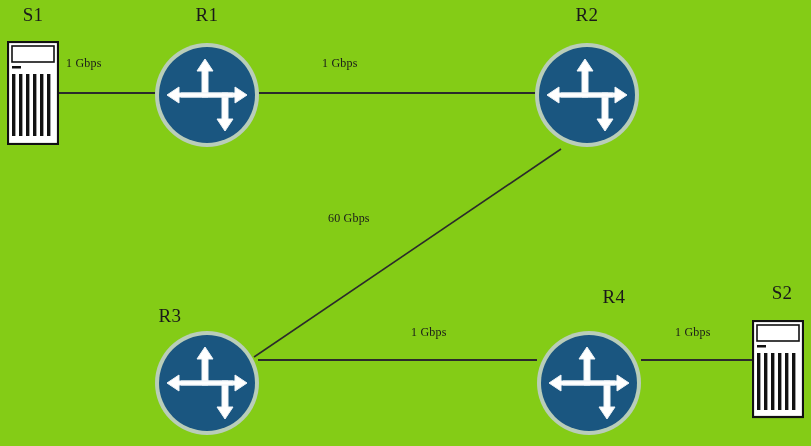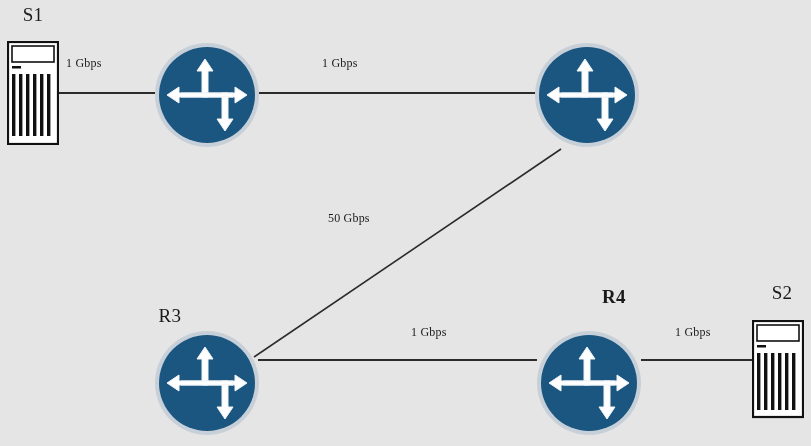--- a/index.html
+++ b/index.html
@@ -7,21 +7,21 @@
     padding: 0;
     background: #ffffff;
   }
   body {
     font-family: "Liberation Serif", "DejaVu Serif", serif;
   }
   #canvas {
     position: relative;
     width: 811px;
     height: 446px;
-    background: #e5e5e5;
+    background: #84cc16;
     overflow: hidden;
   }
   #wires {
     position: absolute;
     left: 0;
     top: 0;
     width: 811px;
     height: 446px;
     pointer-events: none;
   }
@@ -98,33 +98,35 @@
       <circle cx="54" cy="54" r="52" fill="#c2ccd6" opacity="0.85"></circle>
       <circle cx="54" cy="54" r="48" fill="#1a5680"></circle>
       <g fill="#ffffff" stroke="#eef3f7" stroke-width="1">
         <path d="M44 30 L52 18 L60 30 L55 30 L55 56 L49 56 L49 30 Z"></path>
         <path d="M28 52 L82 52 L82 46 L94 54 L82 62 L82 56 L28 56 Z"></path>
         <path d="M80 78 L72 90 L64 78 L69 78 L69 52 L75 52 L75 78 Z"></path>
         <path d="M96 56 L42 56 L42 62 L30 54 L42 46 L42 52 L96 52 Z" transform="translate(-16,0)"></path>
       </g>
     </svg>
   </div>
+  <div class="node-label" style="left:174px; top:4px; width:66px;">R1</div>
 
   <div class="router" style="left:533px; top:41px;">
     <svg viewBox="0 0 108 108" xmlns="http://www.w3.org/2000/svg">
       <circle cx="54" cy="54" r="52" fill="#c2ccd6" opacity="0.85"></circle>
       <circle cx="54" cy="54" r="48" fill="#1a5680"></circle>
       <g fill="#ffffff" stroke="#eef3f7" stroke-width="1">
         <path d="M44 30 L52 18 L60 30 L55 30 L55 56 L49 56 L49 30 Z"></path>
         <path d="M28 52 L82 52 L82 46 L94 54 L82 62 L82 56 L28 56 Z"></path>
         <path d="M80 78 L72 90 L64 78 L69 78 L69 52 L75 52 L75 78 Z"></path>
         <path d="M96 56 L42 56 L42 62 L30 54 L42 46 L42 52 L96 52 Z" transform="translate(-16,0)"></path>
       </g>
     </svg>
   </div>
+  <div class="node-label" style="left:554px; top:4px; width:66px;">R2</div>
 
   <div class="router" style="left:153px; top:329px;">
     <svg viewBox="0 0 108 108" xmlns="http://www.w3.org/2000/svg">
       <circle cx="54" cy="54" r="52" fill="#c2ccd6" opacity="0.85"></circle>
       <circle cx="54" cy="54" r="48" fill="#1a5680"></circle>
       <g fill="#ffffff" stroke="#eef3f7" stroke-width="1">
         <path d="M44 30 L52 18 L60 30 L55 30 L55 56 L49 56 L49 30 Z"></path>
         <path d="M28 52 L82 52 L82 46 L94 54 L82 62 L82 56 L28 56 Z"></path>
         <path d="M80 78 L72 90 L64 78 L69 78 L69 52 L75 52 L75 78 Z"></path>
         <path d="M96 56 L42 56 L42 62 L30 54 L42 46 L42 52 L96 52 Z" transform="translate(-16,0)"></path>
@@ -138,21 +140,21 @@
       <circle cx="54" cy="54" r="52" fill="#c2ccd6" opacity="0.85"></circle>
       <circle cx="54" cy="54" r="48" fill="#1a5680"></circle>
       <g fill="#ffffff" stroke="#eef3f7" stroke-width="1">
         <path d="M44 30 L52 18 L60 30 L55 30 L55 56 L49 56 L49 30 Z"></path>
         <path d="M28 52 L82 52 L82 46 L94 54 L82 62 L82 56 L28 56 Z"></path>
         <path d="M80 78 L72 90 L64 78 L69 78 L69 52 L75 52 L75 78 Z"></path>
         <path d="M96 56 L42 56 L42 62 L30 54 L42 46 L42 52 L96 52 Z" transform="translate(-16,0)"></path>
       </g>
     </svg>
   </div>
-  <div class="node-label" style="left:581px; top:286px; width:66px;font-weight:bold;">R4</div>
+  <div class="node-label" style="left:581px; top:286px; width:66px;">R4</div>
 
   <div class="server" style="left:752px; top:320px;">
     <svg viewBox="0 0 52 104" xmlns="http://www.w3.org/2000/svg">
       <rect x="1" y="1" width="50" height="96" fill="#ffffff" stroke="#111111" stroke-width="2.2"></rect>
       <rect x="5" y="5" width="42" height="16" fill="#ffffff" stroke="#111111" stroke-width="1.6"></rect>
       <rect x="5" y="25" width="9" height="2.5" fill="#111111"></rect>
       <g fill="#111111">
         <rect x="5" y="33" width="3.4" height="57"></rect>
         <rect x="12" y="33" width="3.4" height="57"></rect>
         <rect x="19" y="33" width="3.4" height="57"></rect>
@@ -161,19 +163,19 @@
         <rect x="40" y="33" width="3.4" height="57"></rect>
       </g>
     </svg>
   </div>
   <div class="node-label" style="left:749px; top:282px; width:66px;">S2</div>
 
   <div class="link-label" style="left:66px; top:56px;">1 Gbps</div>
 
   <div class="link-label" style="left:322px; top:56px;">1 Gbps</div>
 
-  <div class="link-label" style="left:328px; top:211px;">50 Gbps</div>
+  <div class="link-label" style="left:328px; top:211px;">60 Gbps</div>
 
   <div class="link-label" style="left:411px; top:325px;">1 Gbps</div>
 
   <div class="link-label" style="left:675px; top:325px;">1 Gbps</div>
 
 </div>
 
 </body></html>

